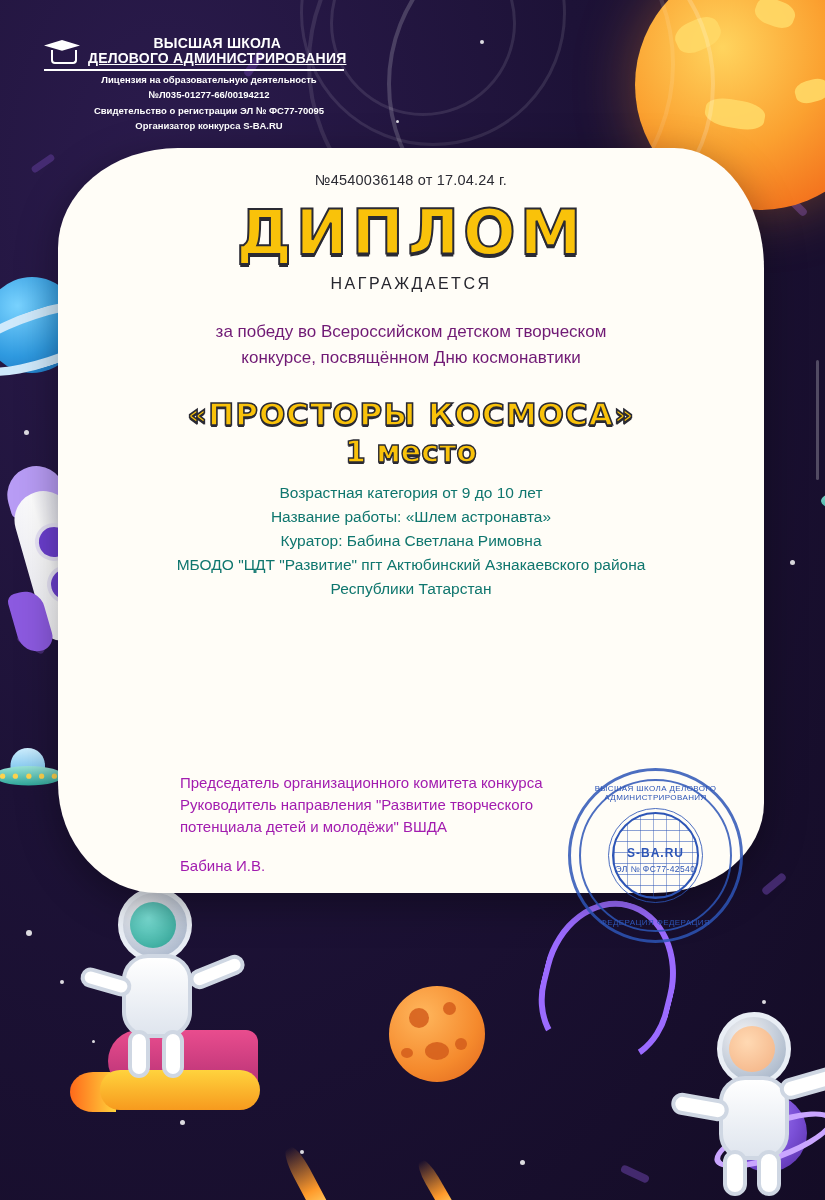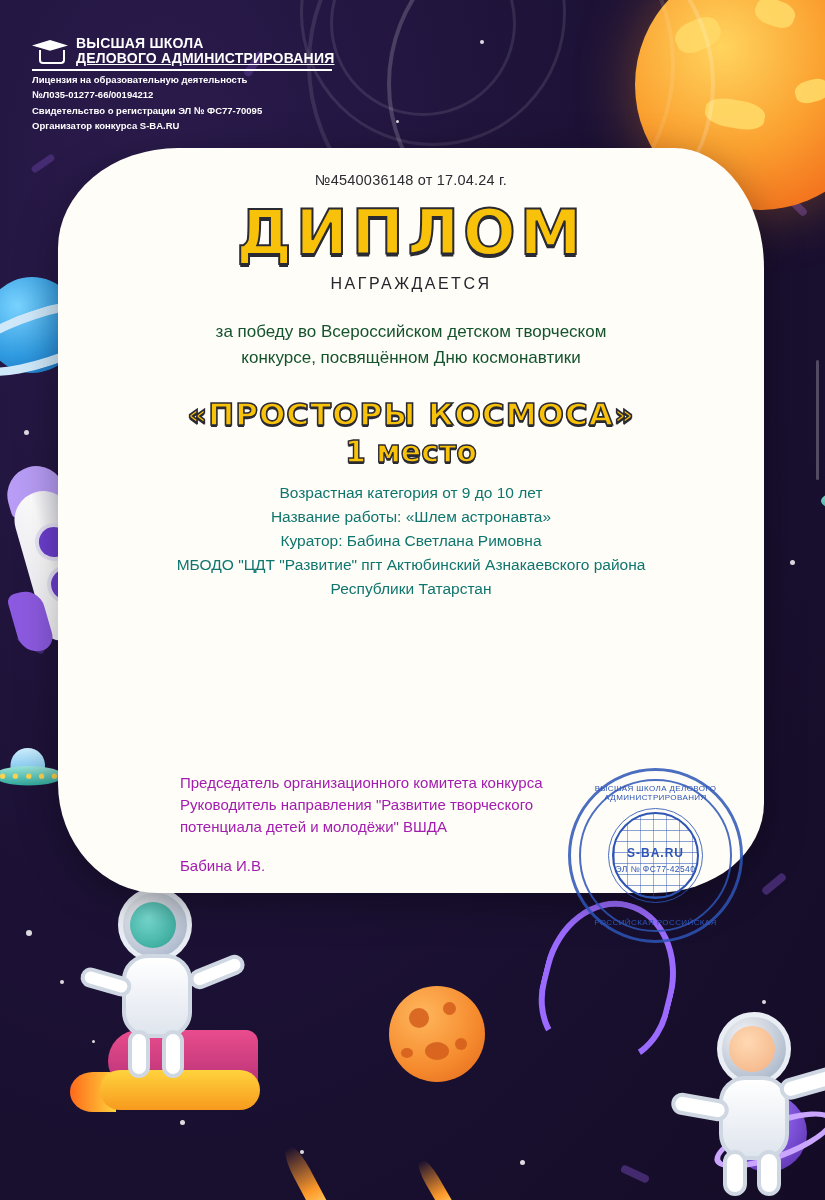--- a/index.html
+++ b/index.html
@@ -227,21 +227,21 @@
     padding-bottom: 8px;
     display: inline-block;
     border-bottom: 1px solid #8e8e96;
     min-width: 420px;
   }
 
   .reason {
     margin-top: 26px;
     font-size: 17px;
     line-height: 1.5;
-    color: #14532d;
+    color: #701a75;
   }
 
   .contest-name {
     margin-top: 26px;
     font-size: 31px;
     font-weight: bold;
     color: #f9c20a;
     -webkit-text-stroke: 1.6px #2a2a33;
     text-shadow: 0 2px 0 #2a2a33;
     font-family: "DejaVu Sans", sans-serif;
@@ -296,21 +296,21 @@
   .stamp .txt-top, .stamp .txt-bottom, .stamp .txt-mid, .stamp .txt-sub {
     position:absolute; width:100%; text-align:center; color:#2d55b6; font-size:8px; letter-spacing:.4px;
   }
   .stamp .txt-top { top:16px; }
   .stamp .txt-mid { top:78px; font-size:12px; font-weight:bold; letter-spacing:1px; }
   .stamp .txt-sub { top:96px; font-size:8.5px; }
   .stamp .txt-bottom { bottom:16px; }
 
   
   .logo-block {
-    position:absolute; left:32px; top:36px; width:330px; color:#ffffff;
+    position:absolute; left:44px; top:36px; width:330px; color:#ffffff;text-align:center;
   }
   .logo-row { display:flex; align-items:center; gap:8px; }
   .logo-mark {
     width:36px; height:30px; position:relative; flex: 0 0 auto;
   }
   .logo-mark .cap {
     position:absolute; left:0; top:4px; width:36px; height:12px; background:#fff;
     clip-path: polygon(50% 0, 100% 45%, 50% 90%, 0 45%);
   }
   .logo-mark .base {
@@ -502,18 +502,18 @@
     </div>
 
     <div class="stamp">
       <div class="c1"></div>
       <div class="c2"></div>
       <div class="globe"></div>
       <div class="c3"></div>
       <div class="txt-top">ВЫСШАЯ ШКОЛА ДЕЛОВОГО АДМИНИСТРИРОВАНИЯ</div>
       <div class="txt-mid">S-BA.RU</div>
       <div class="txt-sub">ЭЛ № ФС77-42540</div>
-      <div class="txt-bottom">РОССИЙСКАЯ РОССИЙСКАЯ</div>
+      <div class="txt-bottom">ФЕДЕРАЦИЯ ФЕДЕРАЦИЯ</div>
     </div>
   </div>
 
   <div class="scroll-hint"></div>
 </div>
 
 </body></html>

